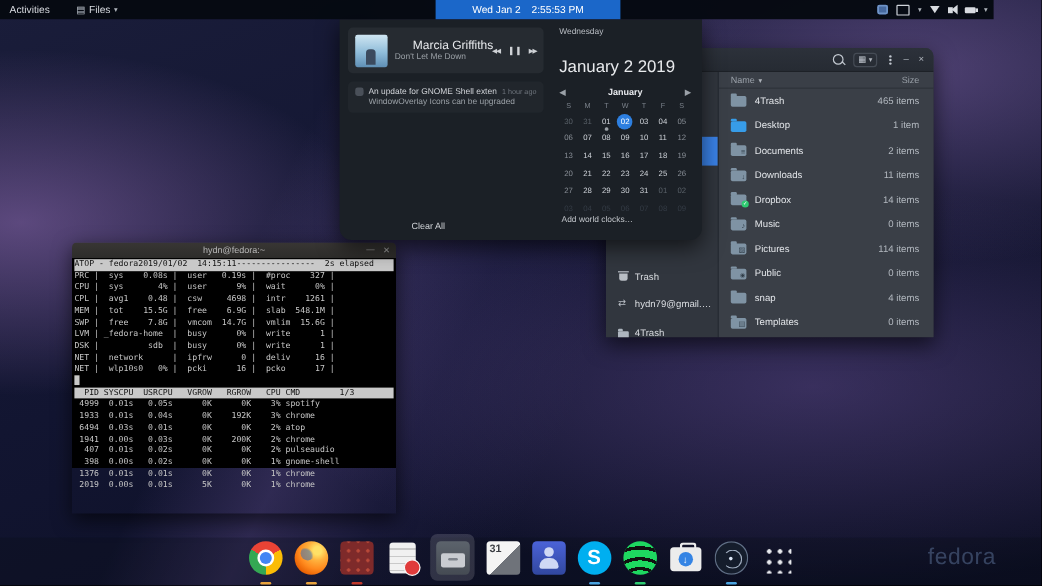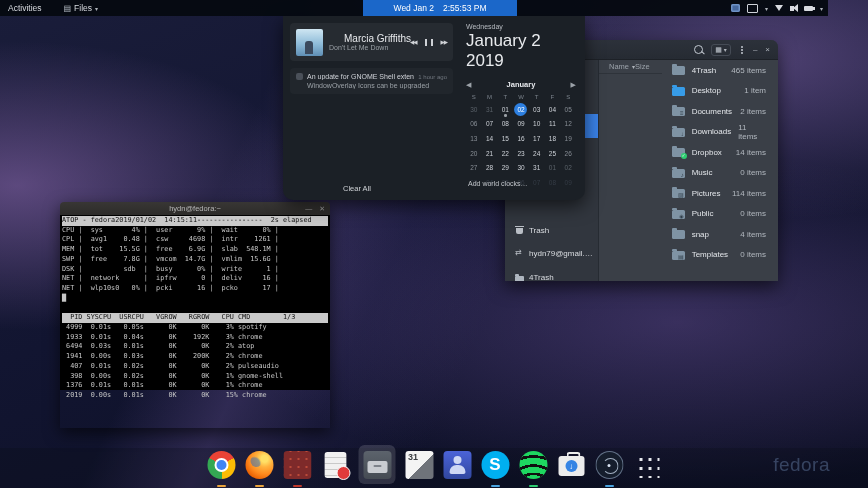--- a/index.html
+++ b/index.html
@@ -44,21 +44,21 @@
   .pausebtn{width:4px;height:7px;border-left:2px solid #cfd2d6;border-right:2px solid #cfd2d6;}
   .notifcard{margin-top:7px;background:#21262c;border-radius:4px;padding:5px 6px;}
   .notifrow{display:flex;align-items:center;gap:4px;}
   .notifappic{width:7px;height:7px;border-radius:2px;background:#4a5059;flex:0 0 auto;}
   .notiftitle{font-size:7px;color:#d0d3d8;white-space:nowrap;overflow:hidden;flex:1;}
   .notiftime{font-size:6px;color:#6f757d;flex:0 0 auto;}
   .notifbody{font-size:7px;color:#9aa0a6;margin-top:2px;margin-left:11px;white-space:nowrap;overflow:hidden;}
   #clearall{position:absolute;left:60px;bottom:7px;width:302px;text-align:left;font-size:7.5px;color:#cfd2d6;z-index:2;}
   #calpane{position:relative;width:125px;box-sizing:border-box;padding:7px 9px 0 6px;}
   .calweekday{font-size:7px;color:#b8bcc2;}
-  .caldate{font-size:17px;color:#e8eaed;margin-top:1px;}
+  .caldate{font-size:14px;color:#e8eaed;margin-top:17px;}
   .calnav{display:flex;align-items:center;margin-top:9px;}
   .calarrow{font-size:7px;color:#9ba1a8;width:12px;}
   .calmonth{flex:1;text-align:center;font-size:7.5px;font-weight:bold;color:#e8eaee;}
   .calhead{display:grid;grid-template-columns:repeat(7,1fr);margin-top:5px;}
   .calhead span{font-size:6px;color:#7b828b;text-align:center;}
   .calgrid{display:grid;grid-template-columns:repeat(7,1fr);grid-auto-rows:14.6px;margin-top:2px;}
   .cday{position:relative;display:flex;align-items:center;justify-content:center;font-size:6.5px;color:#ced2d8;}
   .cday.wknd{color:#878d95;}
   .cday.dim{color:#596068;}
   .cday.dim2{color:#343b45;}
@@ -71,21 +71,21 @@
   #terminal{position:absolute;left:60px;top:202px;width:270px;height:226px;z-index:40;
             box-shadow:0 5px 16px rgba(0,0,0,0.6);border-radius:4px 4px 0 0;overflow:hidden;}
   #termbar{height:13px;background:linear-gradient(#383634,#2d2c2a);display:flex;align-items:center;color:#b8b8b8;font-size:7.5px;position:relative;}
   #termtitle{flex:1;text-align:center;}
   .termbtns{position:absolute;right:5px;top:0;height:13px;display:flex;gap:7px;align-items:center;color:#a5a5a5;font-size:7px;}
   #termbody{height:175px;background:#000;padding:1px 2px 0 2px;box-sizing:border-box;
             font-family:"DejaVu Sans Mono",monospace;font-size:6.8px;line-height:9.7px;color:#c7c7c7;}
   .tline{white-space:pre;}
   .trev{background:#c9c9c9;color:#101010;white-space:pre;}
   .cursorline{white-space:pre;}
-  .prochdr{margin-top:10px;}
+  .prochdr{margin-top:0;}
   
   #fileswin{position:absolute;left:505px;top:40px;width:273px;height:241px;z-index:30;
             border-radius:7px 7px 0 0;overflow:hidden;box-shadow:0 6px 18px rgba(0,0,0,0.6);background:#31363e;}
   #fhdr{height:19px;background:linear-gradient(#2c313a,#262b33);display:flex;align-items:center;justify-content:flex-end;
         gap:8px;padding-right:8px;border-bottom:1px solid #1d2127;}
   .hbtn{display:flex;align-items:center;color:#c3c9d1;}
   .mag{position:relative;width:7px;height:7px;border:1.2px solid #c3c9d1;border-radius:50%;}
   .mag::after{content:"";position:absolute;left:5.5px;top:6px;width:3.5px;height:1.2px;background:#c3c9d1;transform:rotate(45deg);}
   .viewbtn{gap:2px;border:1px solid #454b55;border-radius:3px;padding:1px 3px;font-size:7px;}
   .dots3{width:2px;height:2px;border-radius:50%;background:#c3c9d1;box-shadow:0 -3px 0 #c3c9d1,0 3px 0 #c3c9d1;margin:0 2px;}
@@ -95,21 +95,21 @@
   #fsidebar{position:relative;width:93px;background:#31363e;border-right:1px solid #262b32;flex:0 0 auto;}
   .selsliver{position:absolute;left:80px;top:54px;width:13px;height:24px;background:#3a82e8;}
   .sitem{position:absolute;left:10px;display:flex;align-items:center;gap:5px;height:14px;}
   .slabel{font-size:8px;color:#dadde1;white-space:nowrap;}
   .sicon{position:relative;width:9px;height:9px;flex:0 0 auto;}
   .sicon[data-icon="trash"]::before{content:"";position:absolute;left:1px;top:2.5px;width:7px;height:6px;background:#b9bec5;border-radius:0 0 2px 2px;}
   .sicon[data-icon="trash"]::after{content:"";position:absolute;left:0;top:0.5px;width:9px;height:1.4px;background:#b9bec5;}
   .sicon[data-icon="remote"]::before{content:"⇄";position:absolute;left:0;top:-1px;font-size:8px;color:#b9bec5;}
   .sicon[data-icon="folder"]::before{content:"";position:absolute;left:0;top:3px;width:9px;height:6px;background:#aeb6bf;border-radius:1px;}
   .sicon[data-icon="folder"]::after{content:"";position:absolute;left:0;top:1.5px;width:4px;height:2px;background:#aeb6bf;border-radius:1px 1px 0 0;}
-  #flist{flex:1;background:#3a3f47;display:flex;flex-direction:row;}
+  #flist{flex:1;background:#3a3f47;display:flex;flex-direction:column;}
   #fcols{height:13px;display:flex;align-items:center;padding:0 12px 0 10px;border-bottom:1px solid #2e333a;
          font-size:7.5px;color:#9aa1a9;}
   #fcols .cname{flex:1;display:flex;gap:3px;align-items:center;}
   .frow{height:20.5px;display:flex;align-items:center;padding:0 12px 0 10px;gap:7px;}
   .fname{flex:1;font-size:8px;color:#e2e5e9;}
   .fsize{font-size:8px;color:#b2b8bf;}
   .ficon{position:relative;width:13px;height:9px;background:#7f93a4;border-radius:1.5px;flex:0 0 auto;margin-top:1px;}
   .ficon::before{content:"";position:absolute;top:-2px;left:0;width:5px;height:2.5px;background:inherit;border-radius:1px 1px 0 0;}
   .ficon[data-icon="desktop"]{background:#379ce8;}
   .ficon::after{position:absolute;right:1px;bottom:0px;font-size:6px;line-height:6px;color:rgba(22,32,42,0.75);}
@@ -381,40 +381,42 @@
       <span id="termtitle">hydn@fedora:~</span>
       <span class="termbtns">
         <span>—</span>
         <span>✕</span>
       </span>
     </div>
     <div id="termbody">
       <div class="trev">ATOP - fedora2019/01/02  14:15:11----------------  2s elapsed</div>
       <div>
 
+      <div class="tline">PRC |  sys    0.08s |  user   0.19s |  #proc    327 |</div>
           <div class="tline">CPU |  sys       4% |  user      9% |  wait      0% |</div>
           <div class="tline">CPL |  avg1    0.48 |  csw     4698 |  intr    1261 |</div>
           <div class="tline">MEM |  tot    15.5G |  free    6.9G |  slab  548.1M |</div>
           <div class="tline">SWP |  free    7.8G |  vmcom  14.7G |  vmlim  15.6G |</div>
+          <div class="tline">LVM | _fedora-home  |  busy      0% |  write      1 |</div>
           <div class="tline">DSK |          sdb  |  busy      0% |  write      1 |</div>
           <div class="tline">NET |  network      |  ipfrw      0 |  deliv     16 |</div>
           <div class="tline">NET |  wlp10s0   0% |  pcki      16 |  pcko      17 |</div>
         </div>
       <div class="cursorline">█</div>
       <div class="trev prochdr">  PID SYSCPU  USRCPU   VGROW   RGROW   CPU CMD        1/3</div>
       <div>
 
       <div class="tline"> 4999  0.01s   0.05s      0K      0K    3% spotify</div>
           <div class="tline"> 1933  0.01s   0.04s      0K    192K    3% chrome</div>
           <div class="tline"> 6494  0.03s   0.01s      0K      0K    2% atop</div>
           <div class="tline"> 1941  0.00s   0.03s      0K    200K    2% chrome</div>
           <div class="tline">  407  0.01s   0.02s      0K      0K    2% pulseaudio</div>
           <div class="tline">  398  0.00s   0.02s      0K      0K    1% gnome-shell</div>
           <div class="tline"> 1376  0.01s   0.01s      0K      0K    1% chrome</div>
-          <div class="tline"> 2019  0.00s   0.01s      0K      0K    15% chrome</div>
+          <div class="tline"> 2019  0.00s   0.01s      5K      0K    1% chrome</div>
         </div>
     </div>
   </div>
 
   <div id="topbar">
     <span id="activities">Activities</span>
     <span id="appmenu">
       <span class="fm-glyph">▤</span>
       <span>Files</span>
       <span class="tiny-caret">▾</span>

